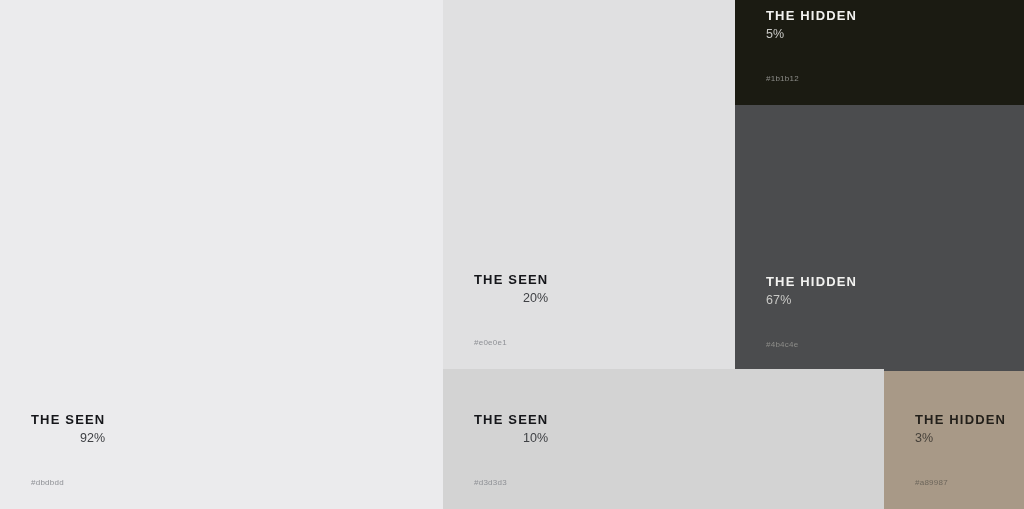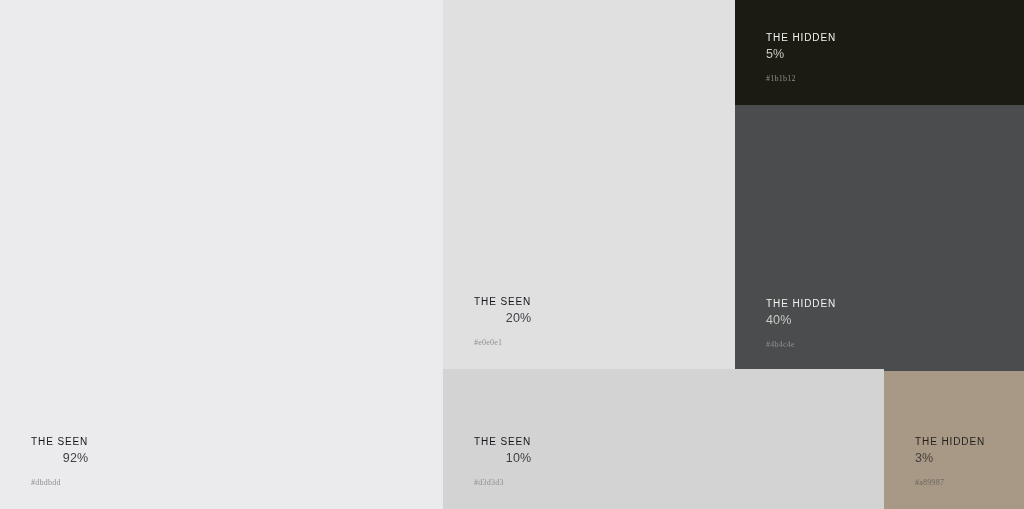--- a/index.html
+++ b/index.html
@@ -22,43 +22,43 @@
     overflow: hidden;
   }
   .block-caption {
     position: absolute;
     left: 31px;
     bottom: 22px;
     line-height: 1;
   }
   .cap-title {
     display: block;
-    font-size: 10px;
-    font-weight: 400;
+    font-size: 13px;
+    font-weight: 700;
     letter-spacing: 0.09em;
     line-height: 1.25;
     margin: 0 0 3px 0;
     white-space: nowrap;
   }
   .cap-pct {
     display: block;
     font-size: 12.5px;
     font-weight: 400;
     letter-spacing: 0.01em;
     line-height: 1.25;
     margin: 0;
     white-space: nowrap;
   }
   .cap-hex {
     display: block;
-    font-family: Liberation Serif, serif;
+    font-family: Liberation Sans, sans-serif;
     font-size: 8px;
     letter-spacing: 0.03em;
     line-height: 1;
-    margin-top: 12px;
+    margin-top: 32px;
     white-space: nowrap;
   }
   
   .tone-dark .cap-title { color: #15161a; }
   .tone-dark .cap-pct   { color: #3f4145; text-align: right; }
   .tone-dark .cap-hex   { color: #8e9095; }
 
   .tone-light .cap-title { color: #f2f2f0; }
   .tone-light .cap-pct   { color: #c9c9c6; }
   .tone-light .cap-hex   { color: #8d8d89; }
@@ -92,21 +92,21 @@
     <div class="block-caption">
       <span class="cap-title">THE HIDDEN</span>
       <span class="cap-pct">5%</span>
       <span class="cap-hex">#1b1b12</span>
     </div>
   </div>
 
   <div class="block tone-light" style="left: 735px; top: 105px; width: 289px; height: 266px; background-color: rgb(75, 76, 78);">
     <div class="block-caption">
       <span class="cap-title">THE HIDDEN</span>
-      <span class="cap-pct">40%</span>
+      <span class="cap-pct">67%</span>
       <span class="cap-hex">#4b4c4e</span>
     </div>
   </div>
 
   <div class="block tone-dark" style="left: 443px; top: 369px; width: 441px; height: 140px; background-color: rgb(211, 211, 211);">
     <div class="block-caption">
       <span class="cap-title">THE SEEN</span>
       <span class="cap-pct">10%</span>
       <span class="cap-hex">#d3d3d3</span>
     </div>

